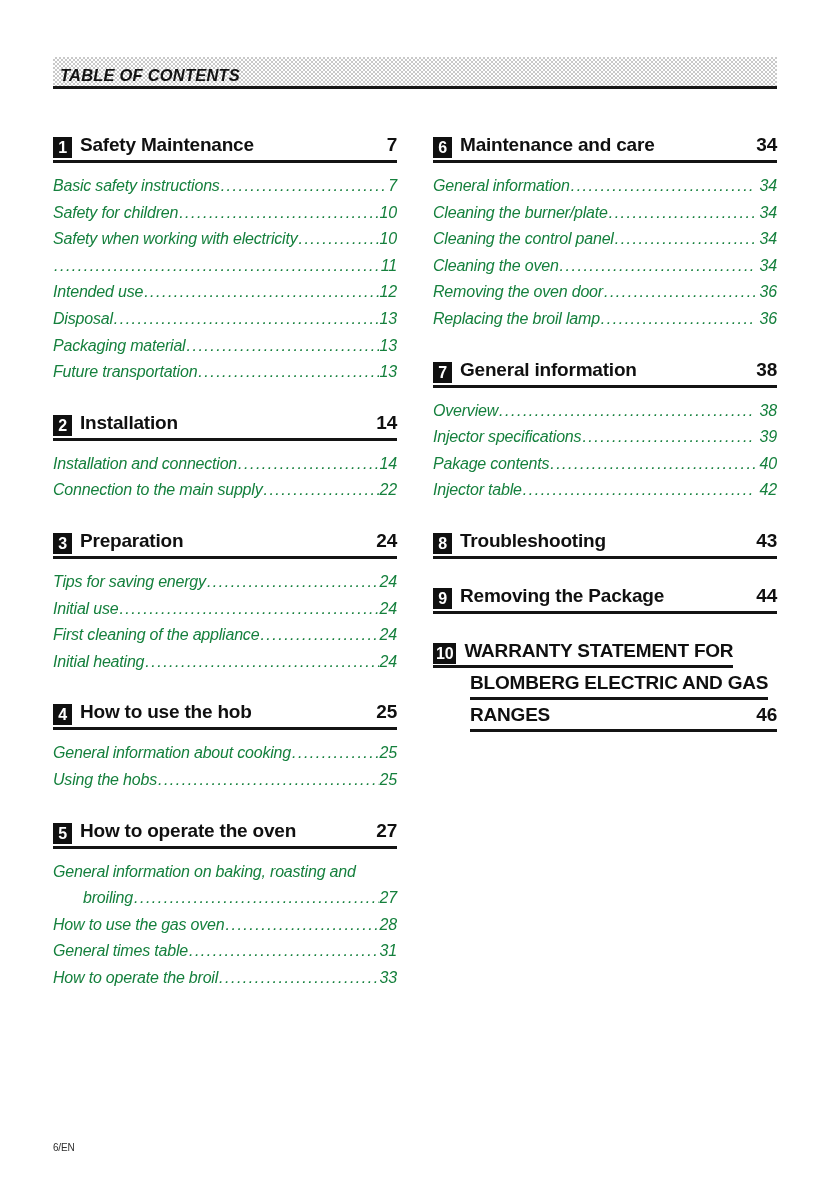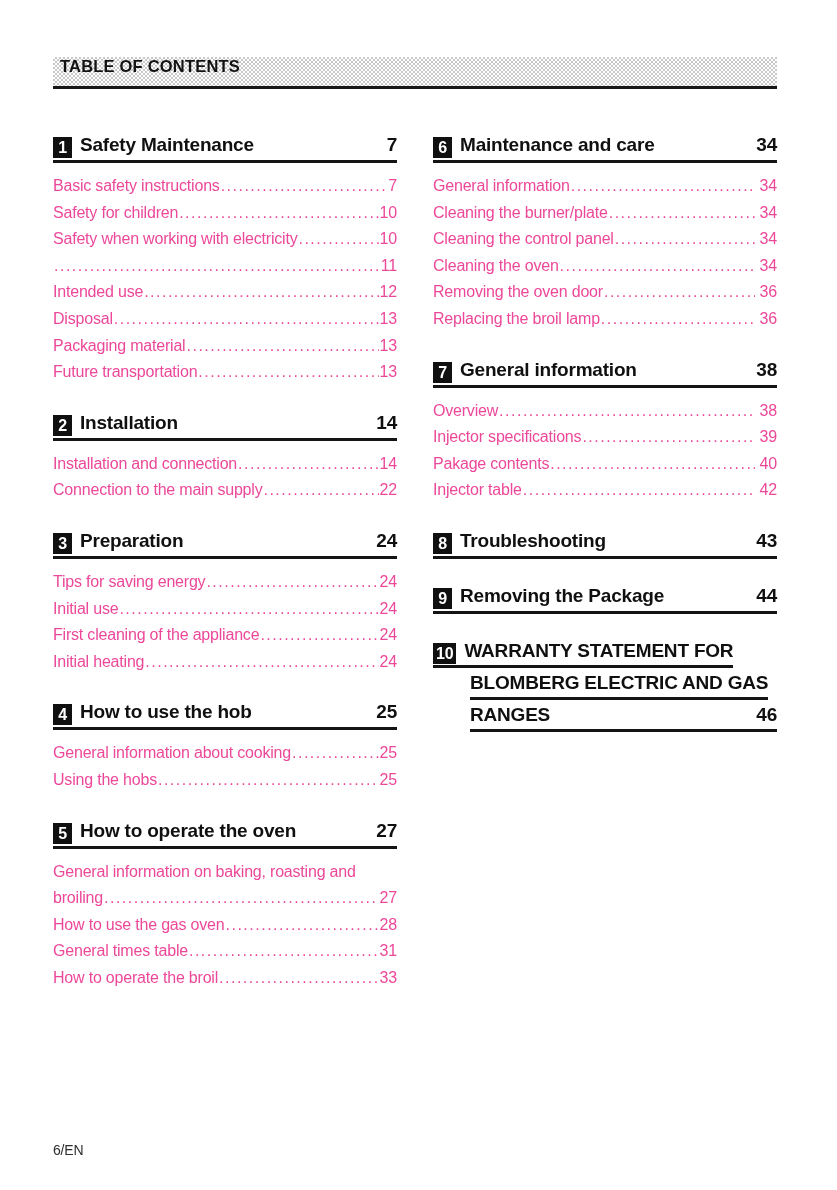--- a/index.html
+++ b/index.html
@@ -9,27 +9,28 @@
     font-family: "Liberation Sans", sans-serif;
     color: #3d3d3d;
     position: relative;
     overflow: hidden;
   }
   .page { padding: 57px 60px 0 53px; }
 
   
   .banner {
     height: 29px;
-    display: flex; align-items: flex-start;
+    display: flex; align-items: flex-end;
     border-bottom: 3px solid #161616;
     background-image:
       linear-gradient(45deg, #c9c9c9 25%, transparent 25%, transparent 75%, #c9c9c9 75%),
       linear-gradient(45deg, #c9c9c9 25%, #ffffff 25%, #ffffff 75%, #c9c9c9 75%);
     background-position: 0 0, 2px 2px;
     background-size: 4px 4px;
+    font-style: italic;
   }
   .banner h1 {
     margin: 0; padding: 0 0 1px 7px;
     font-size: 16.5px; font-weight: bold; color: #121212;
     letter-spacing: 0.2px;
   }
 
   
   .columns { display: flex; gap: 36px; margin-top: 45px; }
   .col { width: 344px; flex: 0 0 344px; }
@@ -65,38 +66,38 @@
   }
   .hm-line .badge { margin-bottom: -2px; }
   .hm-line.ind { margin-left: 37px; }
   .hm-line.last { width: auto; margin-bottom: 0; text-align: center; }
 
   
   .entries { margin-top: 10px; }
   .entry {
     display: flex; align-items: center;
     font-size: 16px; line-height: 26.6px;
-    color: #ec4899; letter-spacing: -0.2px;
+    color: #15803d; letter-spacing: -0.2px; font-style: italic;
   }
   .e-label { white-space: nowrap; }
   .dots { flex: 1 1 auto; overflow: hidden; white-space: nowrap; margin: 0 1px; }
   .dots::after {
     content: "......................................................................................................";
     letter-spacing: 1.5px;
   }
   .col-right .dots { margin-right: 5px; }
   .entry.two-line { display: block; }
   .entry.two-line .l1 { white-space: nowrap; }
   .entry.two-line .l2 { display: flex; align-items: baseline; }
-  .entry.two-line .ind { white-space: nowrap; }
+  .entry.two-line .ind { margin-left: 30px; white-space: nowrap; }
 
   
   .footer {
     position: absolute; left: 53px; top: 1142px;
-    font-size: 14px; color: #2e2e2e; letter-spacing: -0.2px;
+    font-size: 10px; color: #2e2e2e; letter-spacing: -0.2px;
   }
 </style>
 </head>
 <body>
 
 <div class="page">
   <header class="banner">
     <h1>TABLE OF CONTENTS</h1>
   </header>
 

